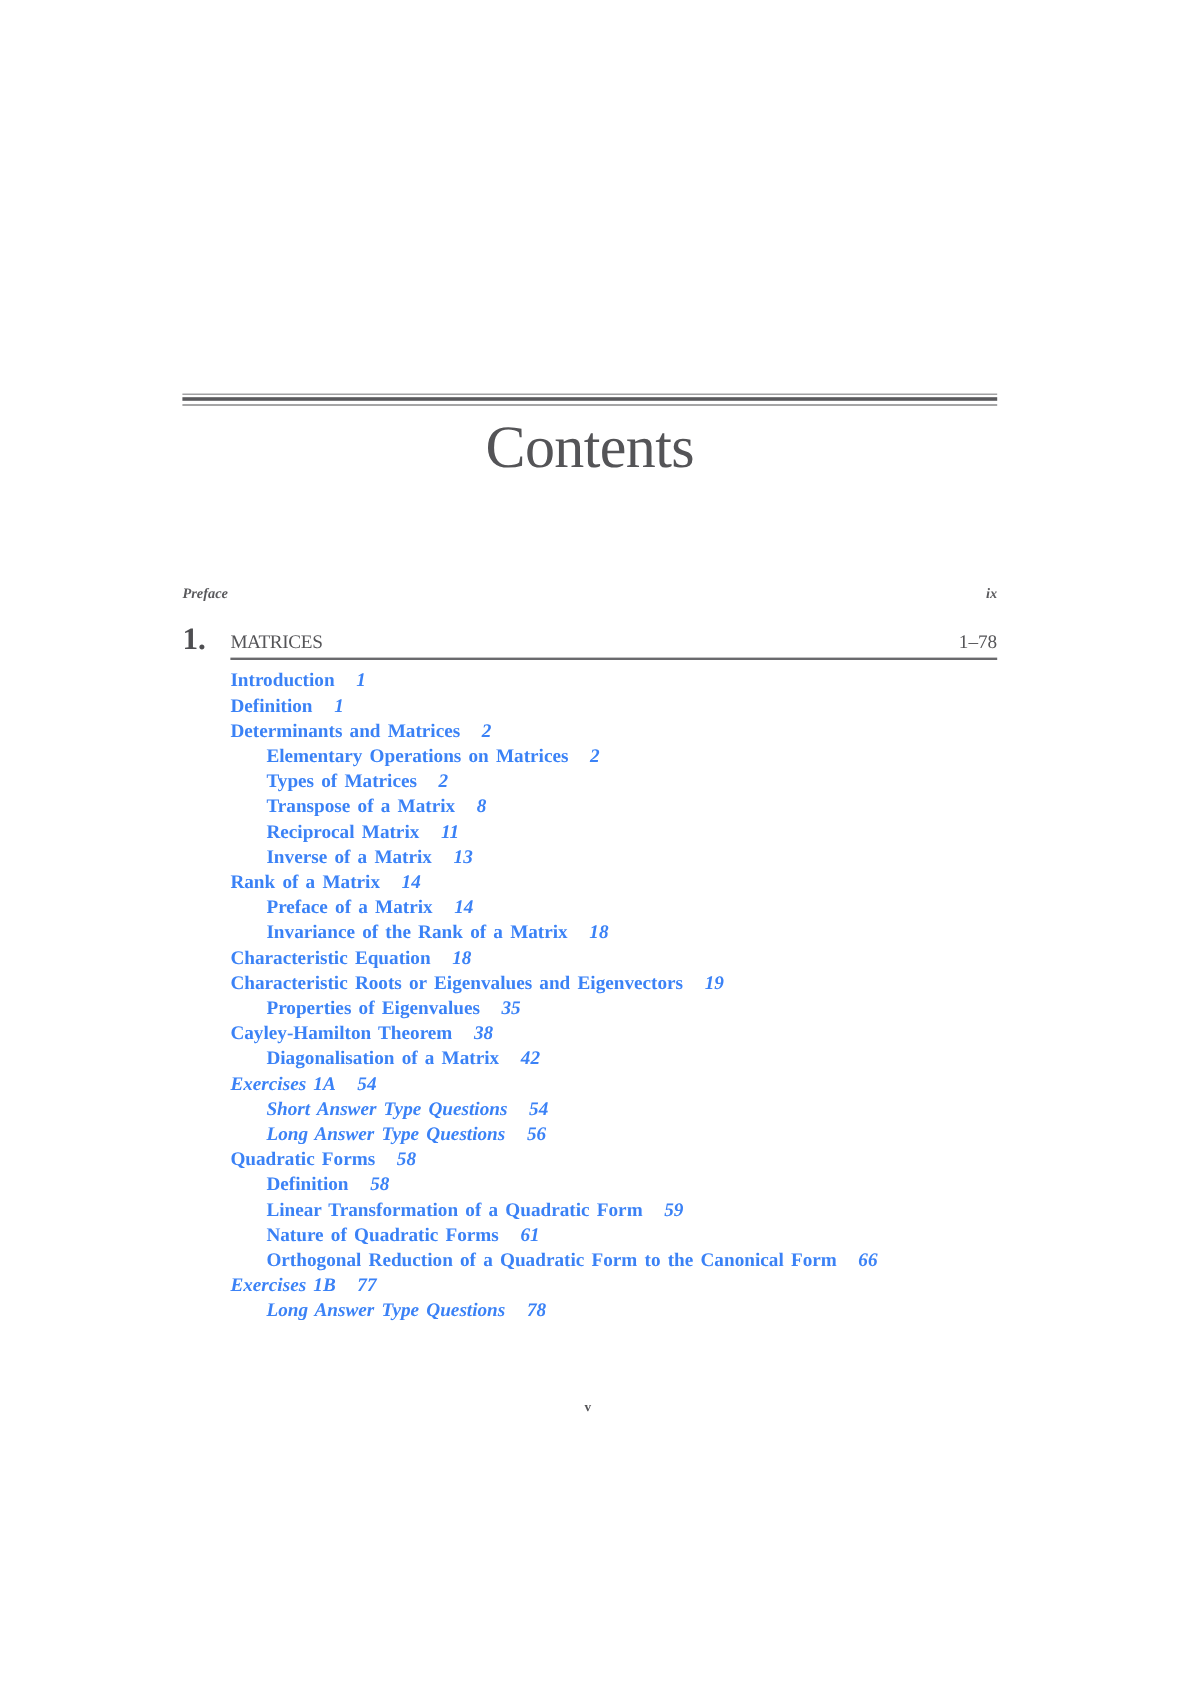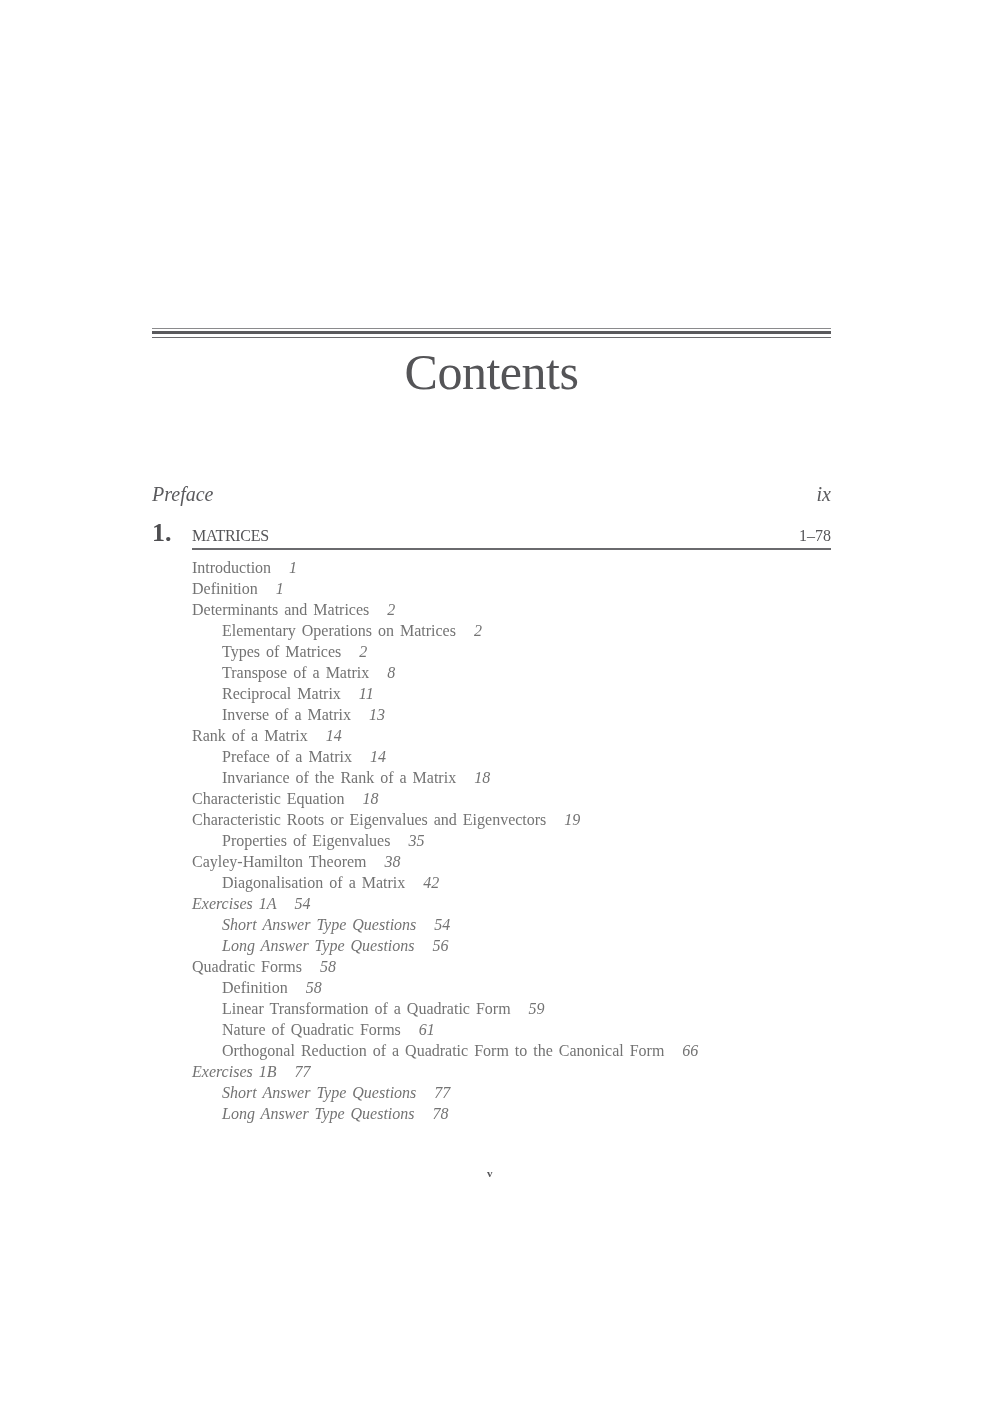--- a/index.html
+++ b/index.html
@@ -50,24 +50,25 @@
       line-height: 64px;
       color: #545457;
       letter-spacing: -0.5px;
     }
     .preface-row {
       position: absolute;
       left: 152px;
       top: 483px;
       width: 679px;
       height: 22px;
-      font-size: 20px;
+      font-size: 12px;
       font-style: italic;
       color: #5a5a5d;
       line-height: 22px;
+      font-weight: bold;
     }
     .preface-row .page-num {
       position: absolute;
       right: 0;
       top: 0;
     }
     .chapter-row {
       position: absolute;
       left: 152px;
       top: 518px;
@@ -116,23 +117,24 @@
       top: 557px;
       width: 640px;
       margin: 0;
       padding: 0;
       list-style: none;
     }
     .entry {
       height: 21px;
       line-height: 21px;
       font-size: 16px;
-      color: #737373;
+      color: #3b82f6;
       white-space: nowrap;
       word-spacing: 2px;
+      font-weight: bold;
     }
     .entry.level-2 {
       padding-left: 30px;
     }
     .entry.italic .entry-label {
       font-style: italic;
     }
     .entry .entry-page {
       font-style: italic;
       margin-left: 18px;
@@ -191,19 +193,18 @@
       <li class="entry level-2"><span class="entry-label">Diagonalisation of a Matrix</span><span class="entry-page">42</span></li>
       <li class="entry level-1 italic"><span class="entry-label">Exercises 1A</span><span class="entry-page">54</span></li>
       <li class="entry level-2 italic"><span class="entry-label">Short Answer Type Questions</span><span class="entry-page">54</span></li>
       <li class="entry level-2 italic"><span class="entry-label">Long Answer Type Questions</span><span class="entry-page">56</span></li>
       <li class="entry level-1"><span class="entry-label">Quadratic Forms</span><span class="entry-page">58</span></li>
       <li class="entry level-2"><span class="entry-label">Definition</span><span class="entry-page">58</span></li>
       <li class="entry level-2"><span class="entry-label">Linear Transformation of a Quadratic Form</span><span class="entry-page">59</span></li>
       <li class="entry level-2"><span class="entry-label">Nature of Quadratic Forms</span><span class="entry-page">61</span></li>
       <li class="entry level-2"><span class="entry-label">Orthogonal Reduction of a Quadratic Form to the Canonical Form</span><span class="entry-page">66</span></li>
       <li class="entry level-1 italic"><span class="entry-label">Exercises 1B</span><span class="entry-page">77</span></li>
-      <li class="entry level-2 italic"><span class="entry-label">Short Answer Type Questions</span><span class="entry-page">77</span></li>
       <li class="entry level-2 italic"><span class="entry-label">Long Answer Type Questions</span><span class="entry-page">78</span></li>
     </ul>
 
   <div class="folio">v</div>
 
 </div>
 
 </body></html>

